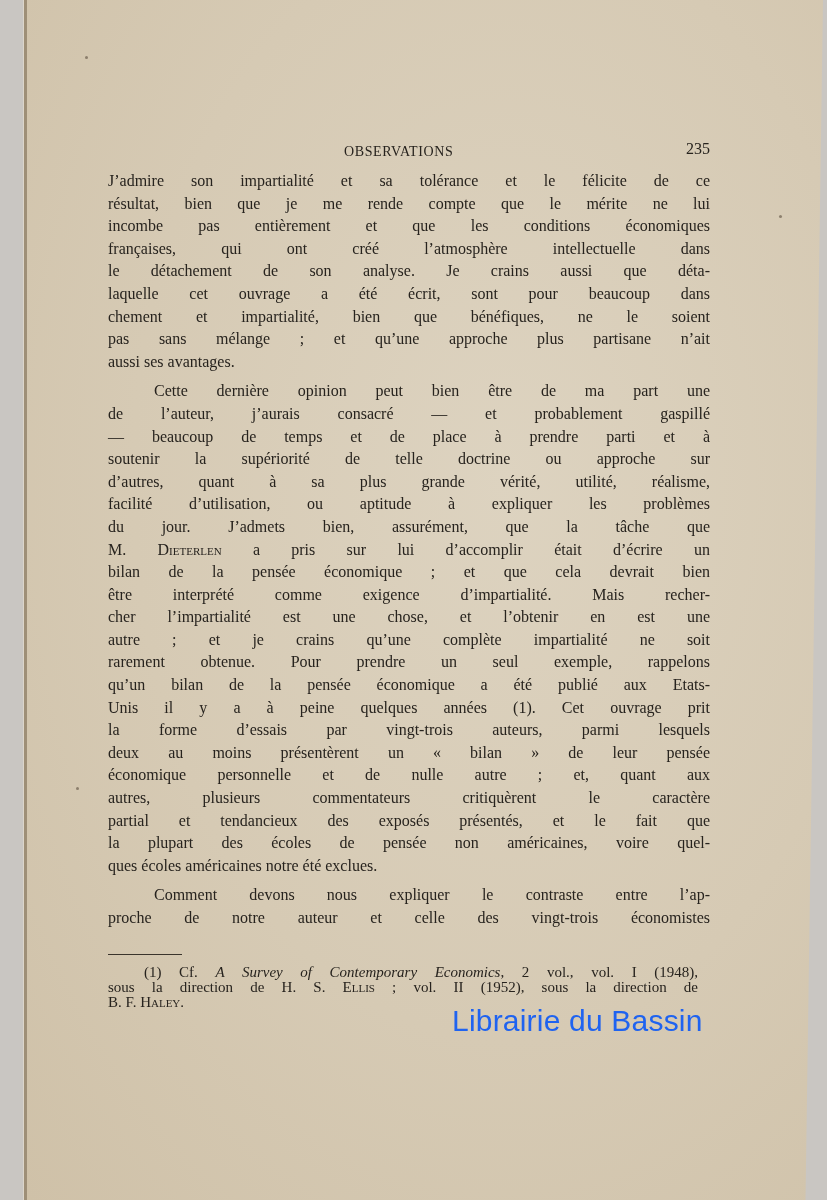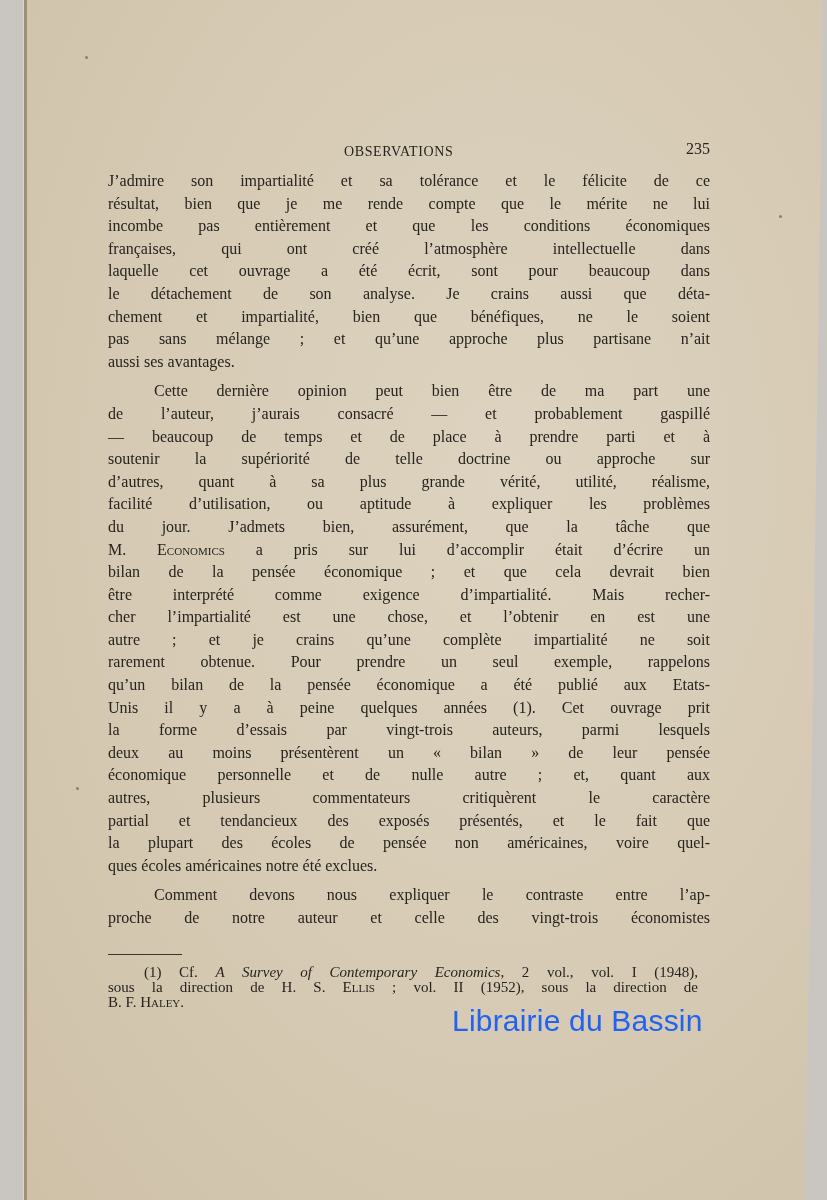--- a/index.html
+++ b/index.html
@@ -109,36 +109,36 @@
     <span class="title">OBSERVATIONS</span>
     <span class="folio">235</span>
   </div>
 
   <div class="body-text" id="body-text">
       <div>
         <span class="line">J’admire son impartialité et sa tolérance et le félicite de ce</span>
         <span class="line">résultat, bien que je me rende compte que le mérite ne lui</span>
         <span class="line">incombe pas entièrement et que les conditions économiques</span>
         <span class="line">françaises, qui ont créé l’atmosphère intellectuelle dans</span>
+        <span class="line">le détachement de son analyse. Je crains aussi que déta-</span>
         <span class="line">laquelle cet ouvrage a été écrit, sont pour beaucoup dans</span>
-        <span class="line">le détachement de son analyse. Je crains aussi que déta-</span>
         <span class="line">chement et impartialité, bien que bénéfiques, ne le soient</span>
         <span class="line">pas sans mélange ; et qu’une approche plus partisane n’ait</span>
         <span class="line last">aussi ses avantages.</span>
       </div>
       <div class="para-gap"></div>
       <div>
         <span class="line indent">Cette dernière opinion peut bien être de ma part une</span>
         <span class="line">de l’auteur, j’aurais consacré — et probablement gaspillé</span>
         <span class="line">— beaucoup de temps et de place à prendre parti et à</span>
         <span class="line">soutenir la supériorité de telle doctrine ou approche sur</span>
         <span class="line">d’autres, quant à sa plus grande vérité, utilité, réalisme,</span>
         <span class="line">facilité d’utilisation, ou aptitude à expliquer les problèmes</span>
         <span class="line">du jour. J’admets bien, assurément, que la tâche que</span>
-        <span class="line"><span>M. </span><span class="sc">Economics</span><span> a pris sur lui d’accomplir était d’écrire un</span></span>
+        <span class="line"><span>M. </span><span class="sc">Dieterlen</span><span> a pris sur lui d’accomplir était d’écrire un</span></span>
         <span class="line">bilan de la pensée économique ; et que cela devrait bien</span>
         <span class="line">être interprété comme exigence d’impartialité. Mais recher-</span>
         <span class="line">cher l’impartialité est une chose, et l’obtenir en est une</span>
         <span class="line">autre ; et je crains qu’une complète impartialité ne soit</span>
         <span class="line">rarement obtenue. Pour prendre un seul exemple, rappelons</span>
         <span class="line">qu’un bilan de la pensée économique a été publié aux Etats-</span>
         <span class="line">Unis il y a à peine quelques années (1). Cet ouvrage prit</span>
         <span class="line">la forme d’essais par vingt-trois auteurs, parmi lesquels</span>
         <span class="line">deux au moins présentèrent un « bilan » de leur pensée</span>
         <span class="line">économique personnelle et de nulle autre ; et, quant aux</span>

